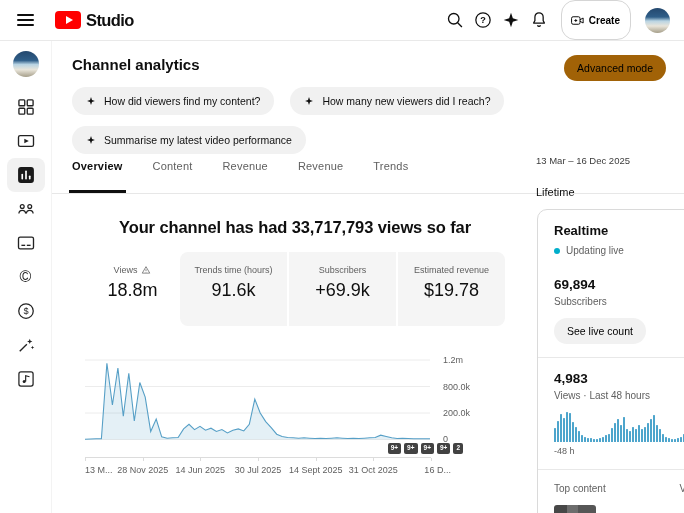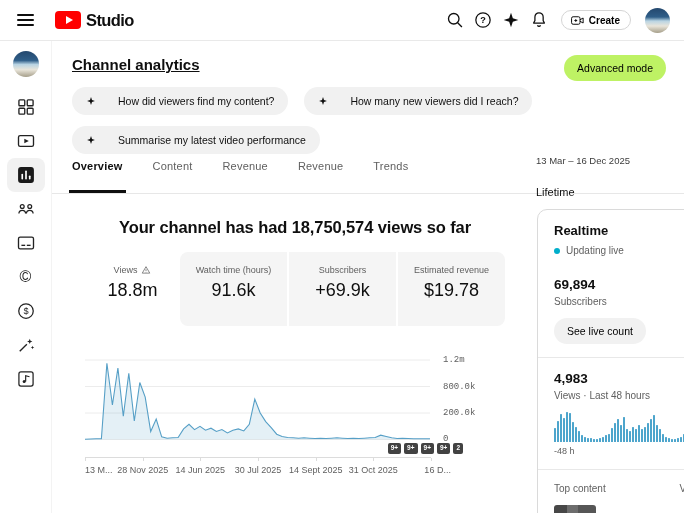--- a/index.html
+++ b/index.html
@@ -9,42 +9,42 @@
   .topbar{position:absolute;top:0;left:0;right:0;height:40px;background:#fff;border-bottom:1px solid #e9e9e9;display:flex;align-items:center;z-index:9;}
   .hamburger{margin-left:17px;width:17px;display:flex;flex-direction:column;gap:3.5px;cursor:pointer;}
   .hamburger i{height:1.8px;background:#0f0f0f;border-radius:1px;}
   .brand{display:flex;align-items:center;gap:5px;margin-left:21px;}
   .logo-badge{width:26px;height:18px;background:#f00;border-radius:4px;display:flex;align-items:center;justify-content:center;}
   .logo-play{width:0;height:0;border-left:7px solid #fff;border-top:4.5px solid transparent;border-bottom:4.5px solid transparent;margin-left:2px;}
   .brand-text{font-size:16.5px;font-weight:700;letter-spacing:-0.6px;}
   .topbar-right{margin-left:auto;display:flex;align-items:center;margin-right:14px;}
   .icon-btn{width:24px;height:24px;display:flex;align-items:center;justify-content:center;margin-left:4px;cursor:pointer;}
   .icon-btn svg{width:20px;height:20px;}
-  .create-btn{display:flex;align-items:center;gap:4px;margin-left:10px;border:1px solid #d5d5d5;background:#fff;border-radius:14px;height:20px;padding:0 10px 0 8px;font-size:10px;font-weight:600;font-family:inherit;cursor:pointer;}
+  .create-btn{display:flex;align-items:center;gap:4px;margin-left:10px;border:1px solid #d5d5d5;background:#fff;border-radius:14px;height:40px;padding:0 10px 0 8px;font-size:10px;font-weight:600;font-family:inherit;cursor:pointer;}
   .create-btn svg{width:15px;height:15px;}
   .avatar{width:25px;height:25px;border-radius:50%;margin-left:14px;cursor:pointer;
     background:linear-gradient(180deg,#24486e 0%,#2f5e88 36%,#b9d4e3 52%,#e9e5da 72%,#a59e89 100%);}
 
   
   .sidebar{position:absolute;top:40px;left:0;bottom:0;width:52px;background:#fff;border-right:1px solid #f3f3f3;display:flex;flex-direction:column;align-items:center;padding-top:11px;box-sizing:border-box;}
   .side-avatar{width:26px;height:26px;border-radius:50%;margin-bottom:13px;cursor:pointer;
     background:linear-gradient(180deg,#24486e 0%,#2f5e88 36%,#b9d4e3 52%,#e9e5da 72%,#a59e89 100%);}
   .side-item{width:38px;height:34px;display:flex;align-items:center;justify-content:center;color:#222;cursor:pointer;border-radius:8px;}
   .side-item svg{width:20px;height:20px;}
   .side-item.selected{background:#f1f1f1;}
   .glyph{font-size:16px;line-height:1;color:#222;}
 
   
   .main{position:absolute;top:40px;left:52px;right:0;bottom:0;}
-  .page-head{position:relative;padding:16px 0 0 20px;text-decoration:underline;}
+  .page-head{position:relative;padding:16px 0 0 20px;}
   .page-title{font-size:15px;font-weight:700;}
-  .advanced-btn{position:absolute;right:18px;top:15px;background:#bef264;border:none;border-radius:15px;padding:7px 13px;font-size:10.5px;font-weight:500;font-family:inherit;cursor:pointer;}
+  .advanced-btn{position:absolute;right:18px;top:15px;background:#a16207;border:none;border-radius:15px;padding:7px 13px;font-size:10.5px;font-weight:500;font-family:inherit;cursor:pointer;}
   .chips{padding:14px 0 0 20px;display:flex;flex-direction:column;gap:11px;}
   .chip-row{display:flex;gap:16px;}
-  .chip{display:flex;align-items:center;gap:22px;background:#f1f1f1;border-radius:16px;padding:8px 14px;font-size:10.5px;font-weight:500;cursor:pointer;white-space:nowrap;text-align:right;}
+  .chip{display:flex;align-items:center;gap:8px;background:#f1f1f1;border-radius:16px;padding:8px 14px;font-size:10.5px;font-weight:500;cursor:pointer;white-space:nowrap;text-align:right;}
   .chip svg{width:10px;height:10px;flex:none;}
 
   .tabs-zone{position:relative;margin-left:20px;height:39px;}
   .tabs{display:flex;gap:30px;height:100%;align-items:flex-end;}
   .tab{position:relative;font-size:11px;font-weight:500;color:#606060;padding-bottom:21px;letter-spacing:.2px;cursor:pointer;}
   .tab.selected{color:#0f0f0f;font-weight:700;}
   .tab.selected::after{content:"";position:absolute;left:-3px;right:-3px;bottom:0;height:3px;background:#0f0f0f;}
   .date-block{position:absolute;left:464px;top:1px;cursor:pointer;}
   .date-range{font-size:9.5px;color:#3c3c3c;}
   .date-mode{font-size:11px;color:#0f0f0f;margin-top:20px;}
@@ -59,21 +59,21 @@
   .m-value{font-size:18px;margin-top:5px;color:#0f0f0f;}
   .metric-views{width:95px;flex:none;background:#fff;}
   .metric-group{flex:1;display:flex;background:#f5f5f5;border-radius:8px;overflow:hidden;}
   .metric-group .metric{flex:1;border-left:2px solid #fff;}
   .metric-group .metric:first-child{border-left:none;}
 
   
   .chart{position:relative;margin:30px 0 0 33px;width:440px;}
   .plot{display:block;width:345px;height:84px;overflow:visible;}
   .gridline{stroke:#ececec;stroke-width:1;}
-  .y-labels{position:absolute;left:358px;top:0;width:60px;height:84px;font-family:Liberation Mono, monospace;}
+  .y-labels{position:absolute;left:358px;top:0;width:60px;height:84px;}
   .y-label{position:absolute;font-size:9px;color:#606060;}
   .badges{position:absolute;left:0;top:87px;width:378px;display:flex;justify-content:flex-end;gap:3px;}
   .badge{background:#424242;color:#fff;font-size:6.5px;font-weight:700;border-radius:2px;padding:2px 3px;line-height:1;cursor:pointer;}
   .x-axis{position:relative;margin-top:17px;width:346px;border-top:1px solid #dcdcdc;height:4px;}
   .x-tick{position:absolute;top:0;width:1px;height:3px;background:#dcdcdc;}
   .x-labels{position:relative;width:346px;height:12px;margin-top:3px;}
   .x-label{position:absolute;top:0;font-size:9px;color:#606060;white-space:nowrap;}
 
   
   .realtime-card{position:absolute;left:537px;top:209px;width:210px;height:380px;background:#fff;border:1px solid #dadada;border-radius:10px;padding:13px 16px;box-sizing:border-box;}
@@ -256,38 +256,38 @@
         <div class="tab">Revenue</div>
         <div class="tab">Trends</div>
       </div>
       <div class="date-block">
         <div class="date-range">13 Mar – 16 Dec 2025</div>
         <div class="date-mode">Lifetime</div>
       </div>
     </div>
     <div class="hdivider"></div>
 
-    <div class="headline">Your channel has had 18,750,574 views so far</div>
+    <div class="headline">Your channel has had 33,717,793 views so far</div>
 
     <div class="metrics">
       <div class="metric metric-views">
         <div class="m-label">
           <span>Views</span>
           <svg viewBox="0 0 24 24">
               <path d="M12 4 L21 19.5 H3 Z" fill="none" stroke="#606060" stroke-width="1.8" stroke-linejoin="round"></path>
               <line x1="12" y1="10" x2="12" y2="14.5" stroke="#606060" stroke-width="1.8"></line>
               <circle cx="12" cy="17" r="1" fill="#606060"></circle>
             </svg>
         </div>
         <div class="m-value">18.8m</div>
       </div>
       <div class="metric-group">
         <div class="metric">
           <div class="m-label">
-              <span>Watch time (hours)</span>
+              <span>Trends time (hours)</span>
             </div>
           <div class="m-value">91.6k</div>
         </div>
         <div class="metric">
           <div class="m-label">
               <span>Subscribers</span>
             </div>
           <div class="m-value">+69.9k</div>
         </div>
         <div class="metric">

